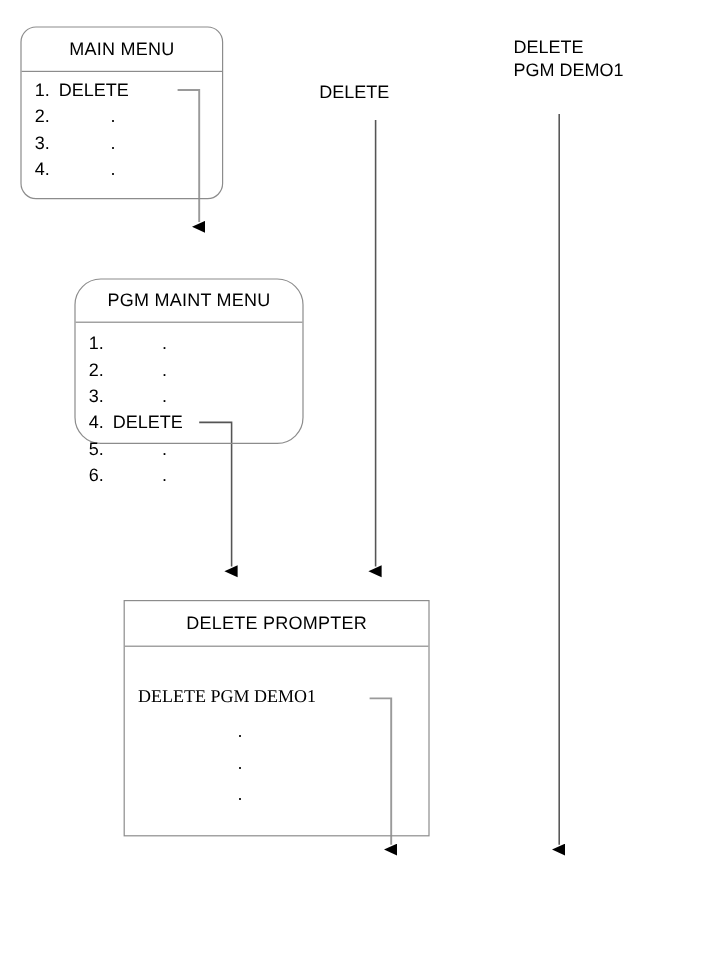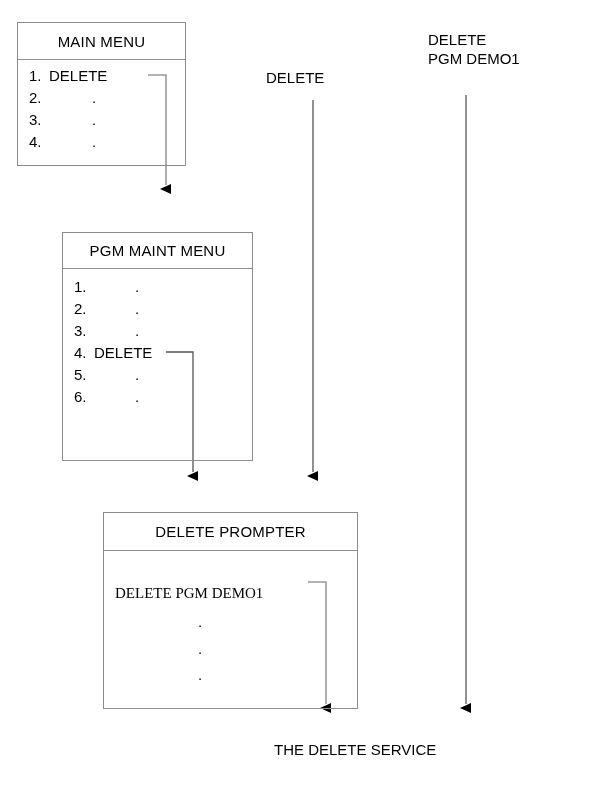--- a/index.html
+++ b/index.html
@@ -124,21 +124,21 @@
 
     <g>
       <path d="M 313 100 L 313 472" fill="none" stroke="#555555" stroke-width="1.3" marker-end="url(#ah-dark)"></path>
     </g>
 
     <g>
       <path d="M 466 95 L 466 704" fill="none" stroke="#555555" stroke-width="1.3" marker-end="url(#ah-dark)"></path>
     </g>
   </svg>
 
-  <div class="menu-box" style="left:17px; top:22px; width:169px; height:144px;">
+  <div class="menu-box" style="left:17px; top:22px; width:169px; height:144px;border-radius:13px;">
     <div class="box-header" style="height:37px;">
       <span>MAIN MENU</span>
     </div>
     <div class="box-body" style="top:38px; height:105px;">
       <div class="menu-row" style="top:6px;">
         <span class="row-num">1.</span>
         <span class="row-label">DELETE</span>
         <span class="row-dot" style="left:74px;"></span>
       </div>
       <div class="menu-row" style="top:28px;">
@@ -152,21 +152,21 @@
         <span class="row-dot" style="left:74px;">.</span>
       </div>
       <div class="menu-row" style="top:72px;">
         <span class="row-num">4.</span>
         <span class="row-label"></span>
         <span class="row-dot" style="left:74px;">.</span>
       </div>
     </div>
   </div>
 
-  <div class="menu-box" style="left:62px; top:232px; width:191px; height:229px;">
+  <div class="menu-box" style="left:62px; top:232px; width:191px; height:138px;border-radius:22px;">
     <div class="box-header" style="height:36px;">
       <span>PGM MAINT MENU</span>
     </div>
     <div class="box-body" style="top:37px; height:148px;">
       <div class="menu-row" style="top:8px;">
         <span class="row-num">1.</span>
         <span class="row-label"></span>
         <span class="row-dot" style="left:72px;">.</span>
       </div>
       <div class="menu-row" style="top:30px;">
@@ -190,38 +190,35 @@
         <span class="row-dot" style="left:72px;">.</span>
       </div>
       <div class="menu-row" style="top:118px;">
         <span class="row-num">6.</span>
         <span class="row-label"></span>
         <span class="row-dot" style="left:72px;">.</span>
       </div>
     </div>
   </div>
 
-  <div class="menu-box" style="left:103px; top:500px; width:255px; height:197px;margin-top:12px;">
+  <div class="menu-box" style="left:103px; top:500px; width:255px; height:197px;">
     <div class="box-header" style="height:38px;">
       <span>DELETE PROMPTER</span>
     </div>
     <div class="box-body" style="top:39px; height:157px;">
       <div class="prompt-line" style="left:11px; top:33px;">DELETE PGM DEMO1</div>
       <div class="prompt-dot" style="left:94px; top:61px;">.</div>
       <div class="prompt-dot" style="left:94px; top:88px;">.</div>
       <div class="prompt-dot" style="left:94px; top:114px;">.</div>
     </div>
   </div>
 
   <div class="float-label" style="left:266px; top:68px;">
     <span>DELETE</span>
   </div>
 
   <div class="float-label" style="left:428px; top:30px;">
     <span>DELETE</span>
     <span>PGM DEMO1</span>
   </div>
 
-  <div class="float-label" style="left:274px; top:740px;">
-    <span>THE DELETE SERVICE</span>
-  </div>
 
 </div>
 
 </body></html>

